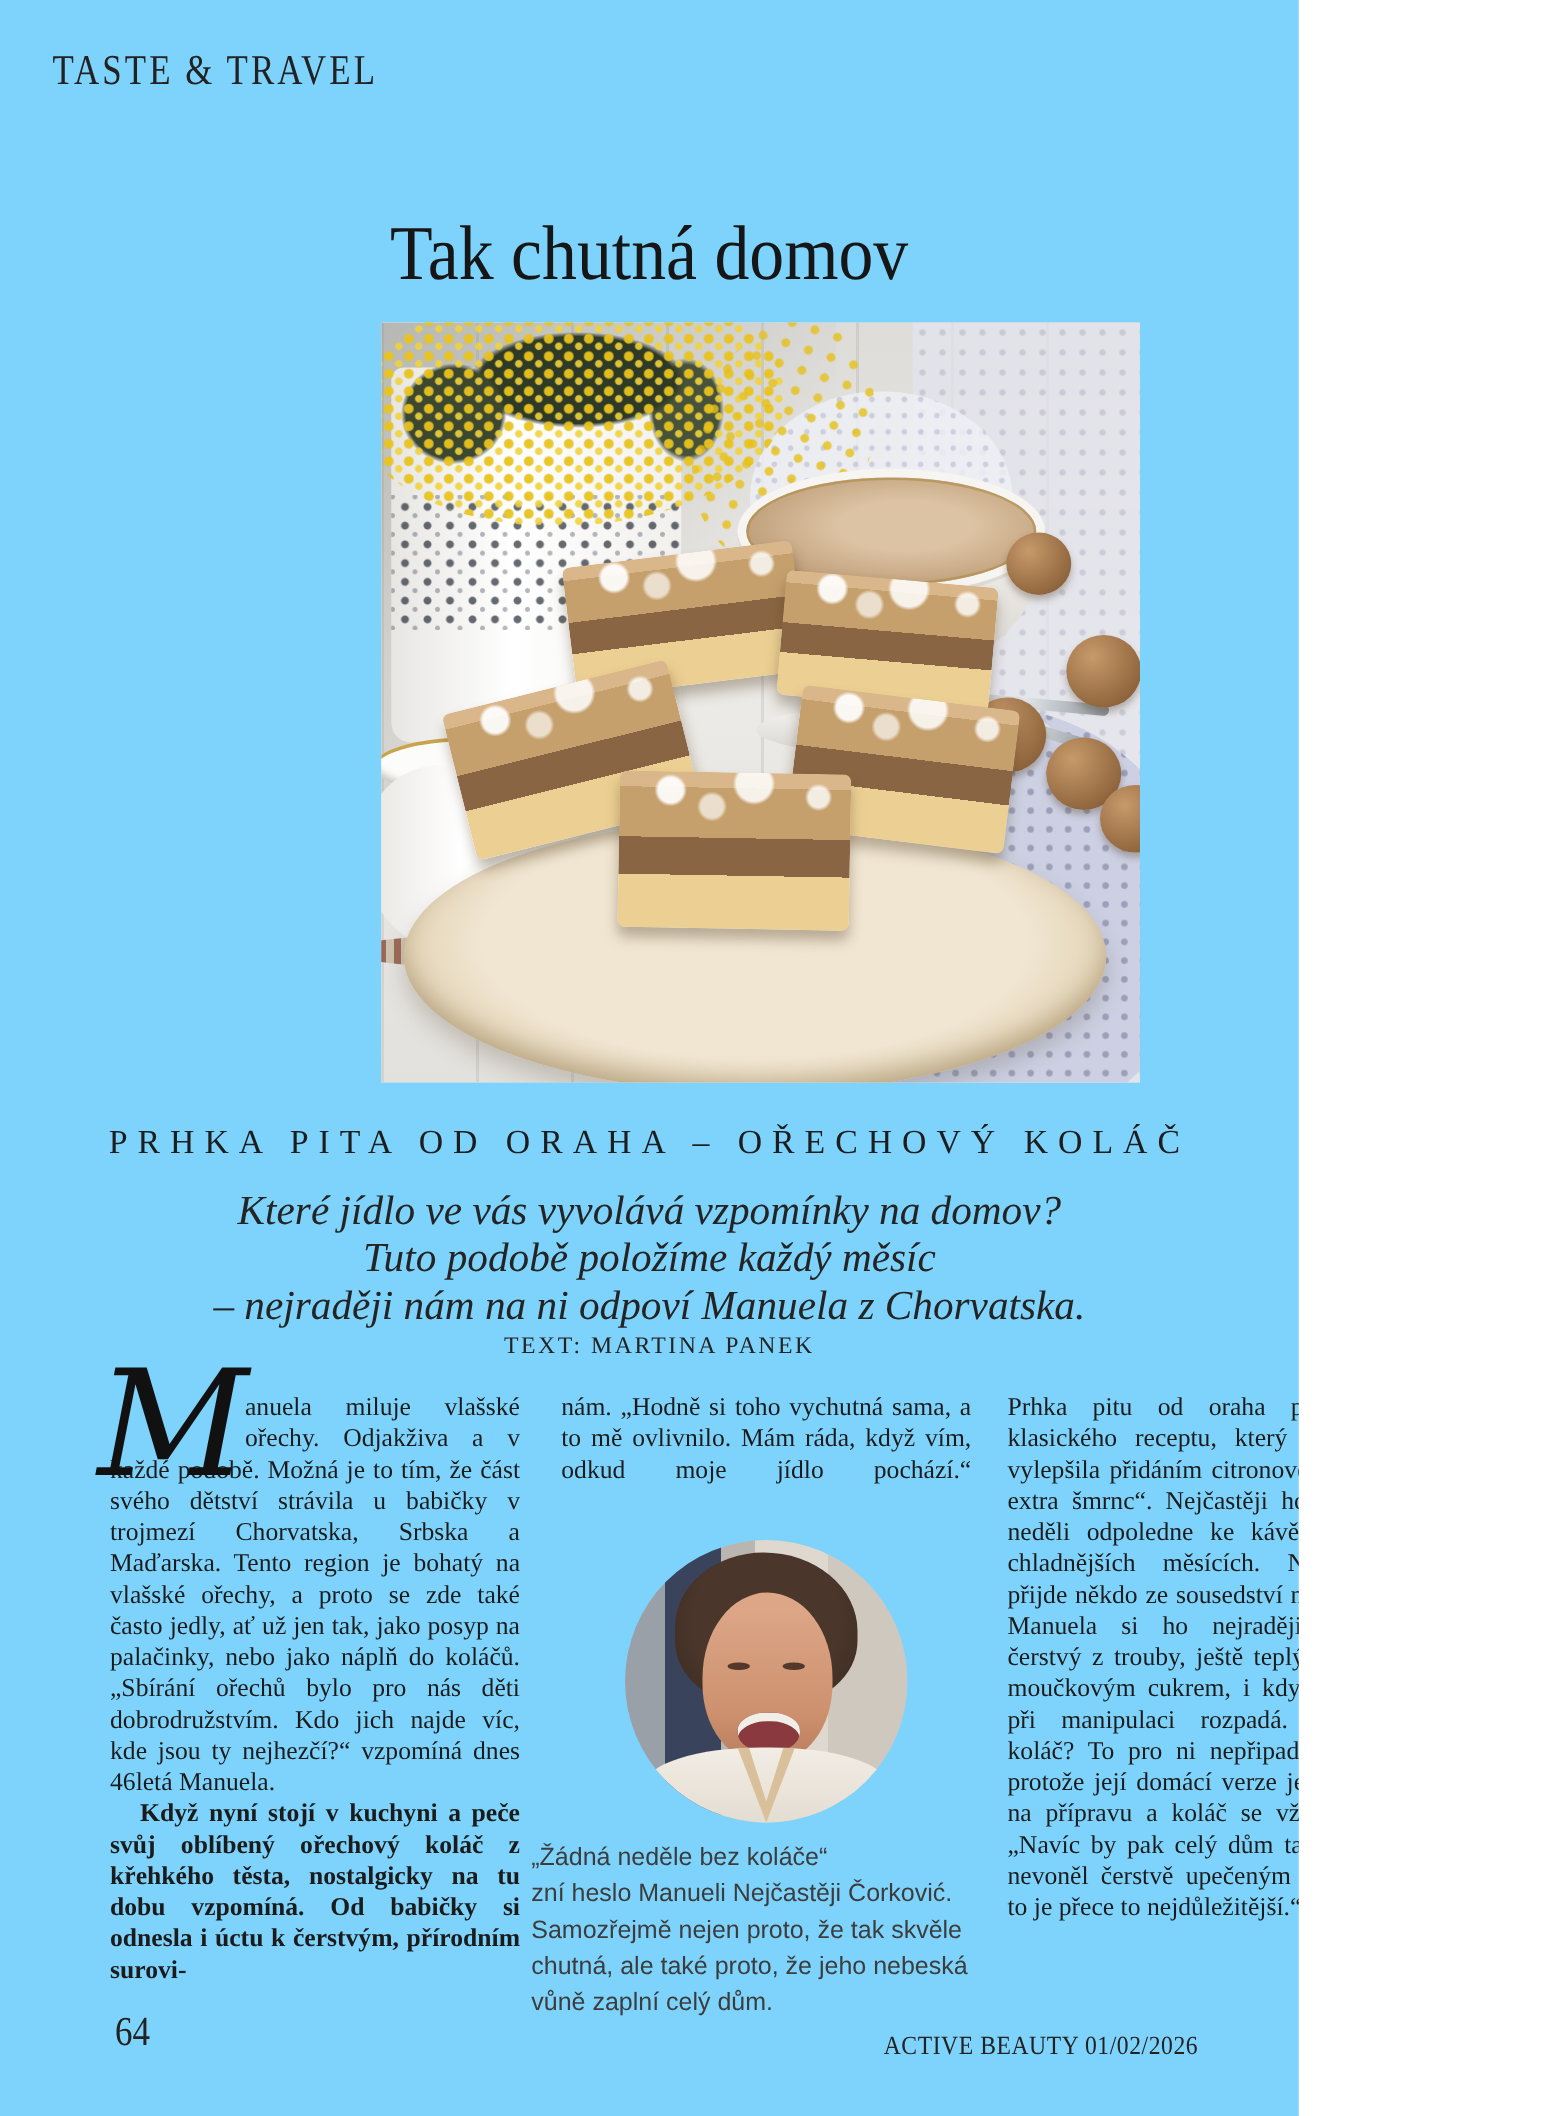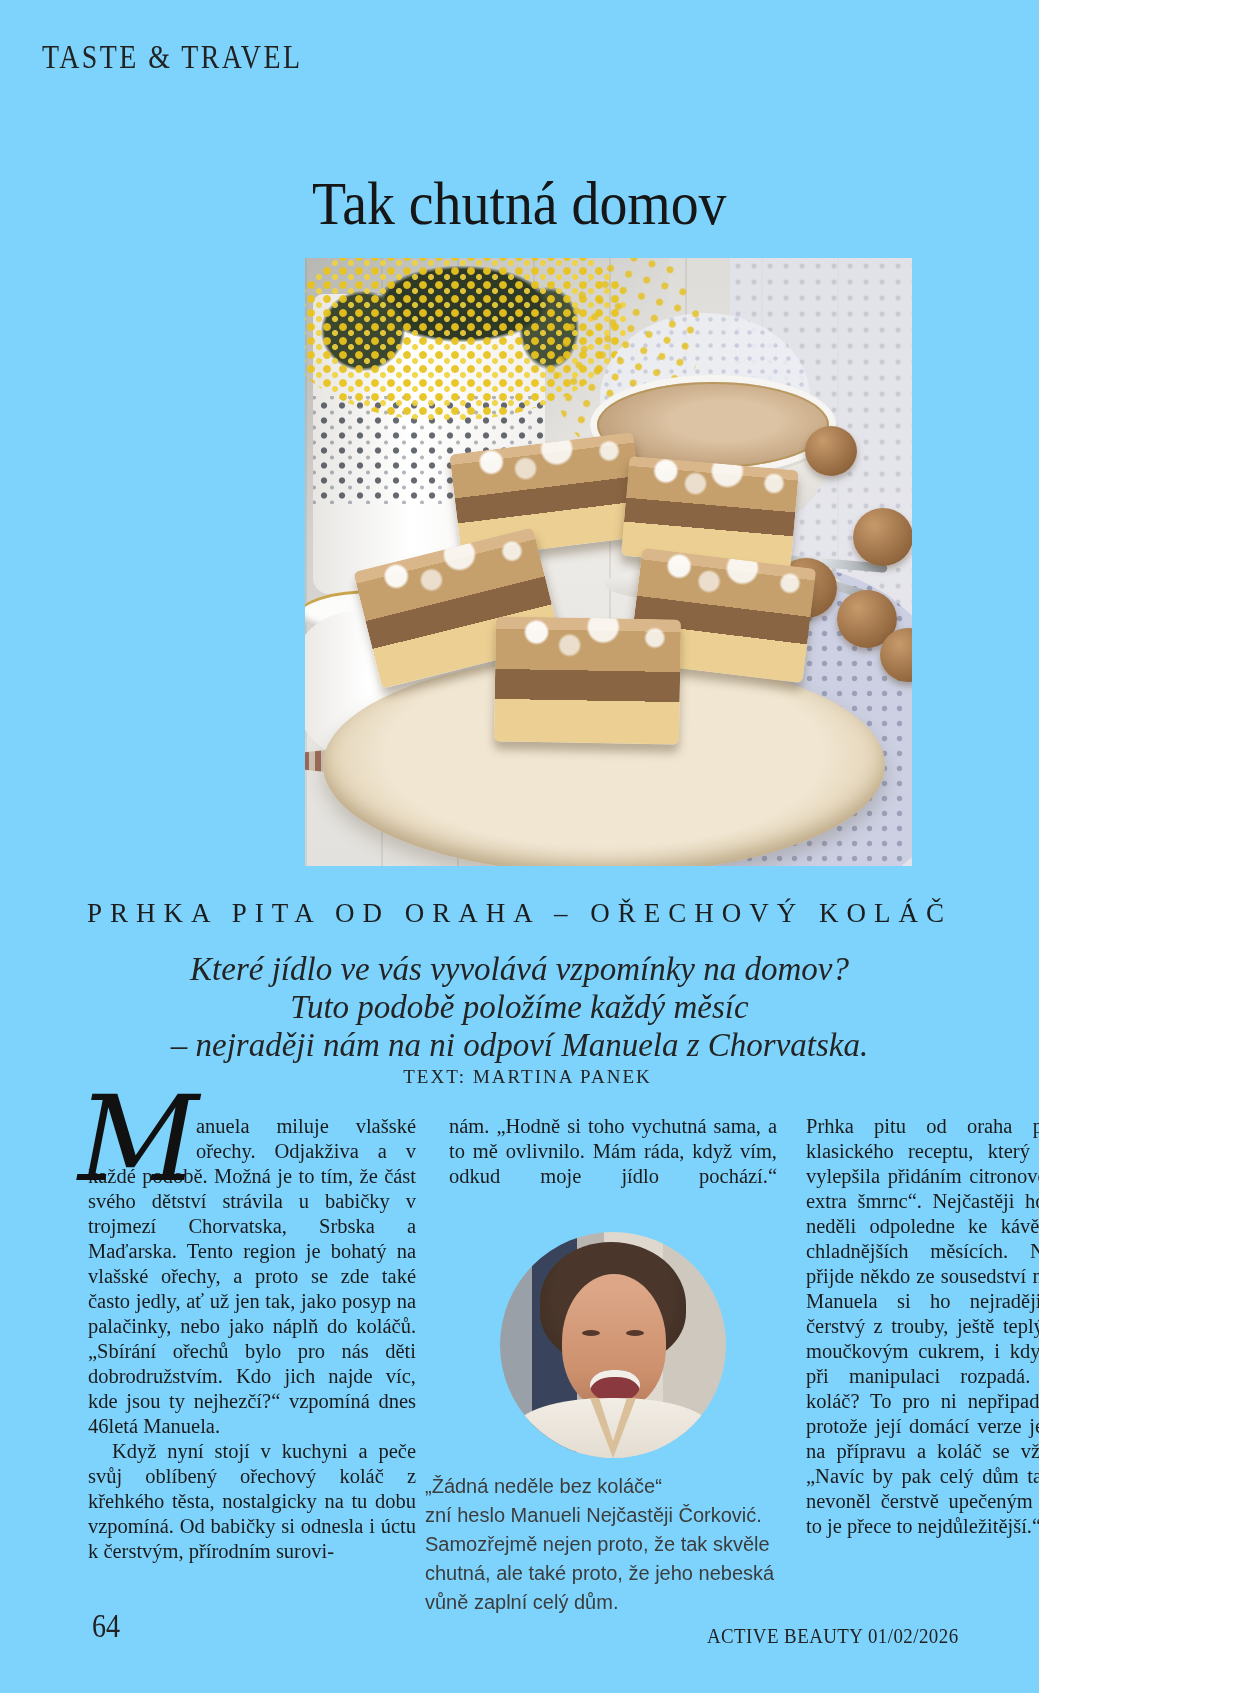--- a/index.html
+++ b/index.html
@@ -99,21 +99,21 @@
   .byline{position:absolute;left:16px;right:0;top:1066px;text-align:center;font-size:19px;
         letter-spacing:2px;color:#242424;}
 
   
   .col{position:absolute;top:1114px;}
   .col p{margin:0;text-align:justify;font-size:20.5px;line-height:25px;hyphens:none;}
   .col1{left:88px;width:328px;}
   .col2{left:449px;width:328px;}
   .col3{left:806px;width:330px;}
   .col2 p{text-align-last:justify;}
-  .indent{text-indent:24px;}
+  .indent{text-indent:24px;font-weight:bold;}
   .dropcap-box{float:left;width:108px;height:50px;position:relative;}
   .dropcap-glyph{position:absolute;left:-10px;top:-34px;font-family:"DejaVu Serif",serif;
         font-style:italic;font-size:118px;line-height:1;color:#111;}
 
   
   .portrait{position:absolute;left:500px;top:1232px;width:226px;height:226px;border-radius:50%;
         overflow:hidden;background:linear-gradient(90deg,#9aa0a8 0 14%,#39445c 14% 34%,#b9b6b2 34% 46%,#ded8cf 46% 72%,#cfc8bf 72%);}
   .pt-hair{position:absolute;left:40px;top:10px;width:146px;height:122px;border-radius:52% 55% 45% 45%;
         background:radial-gradient(circle at 50% 45%,#4a362b 60%,#38291f);}
   .pt-face{position:absolute;left:62px;top:42px;width:104px;height:136px;border-radius:50% 50% 46% 46%;

